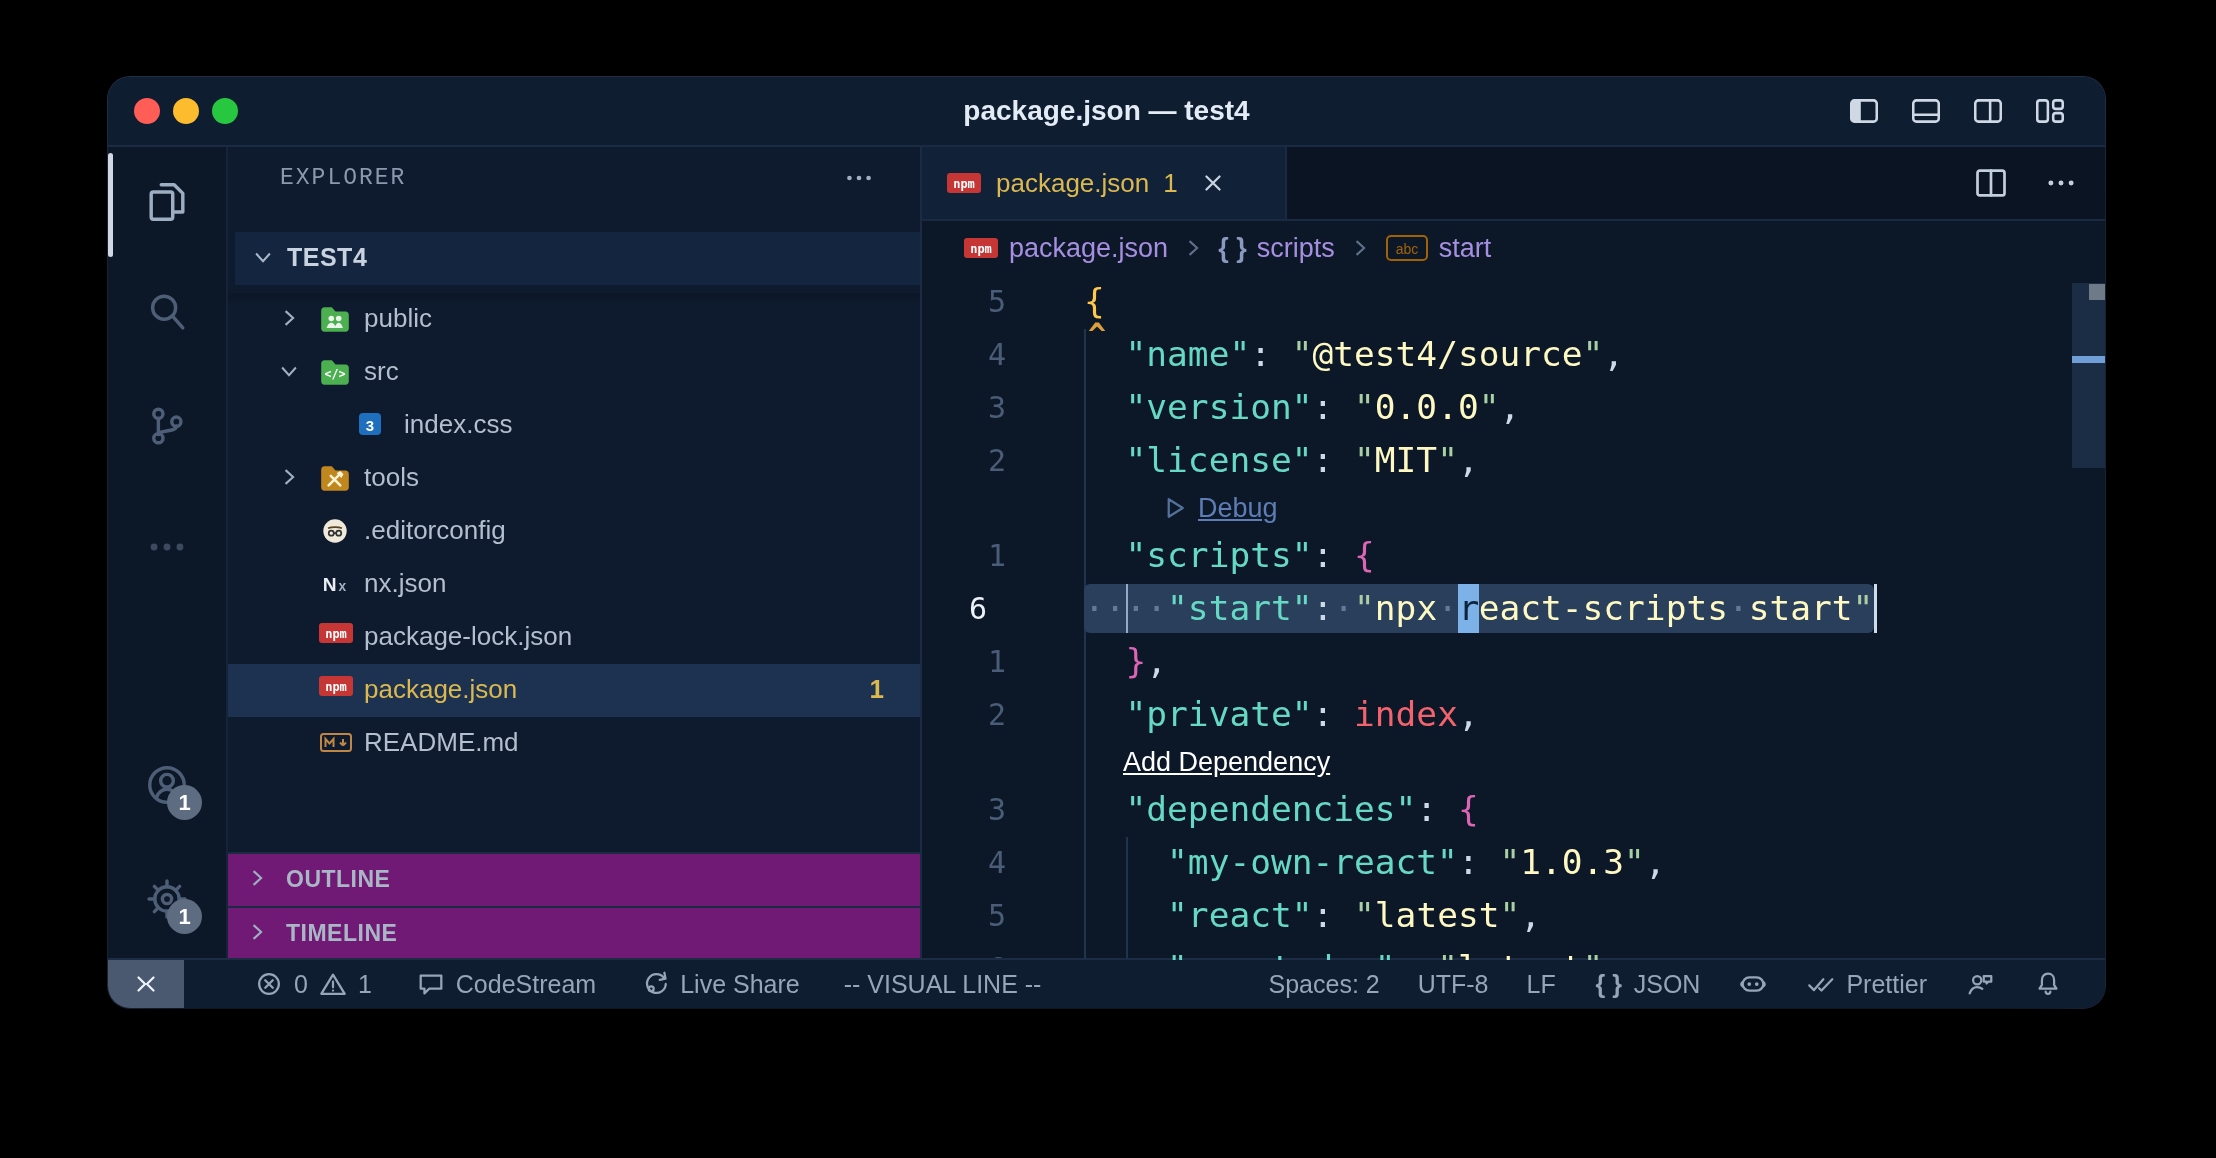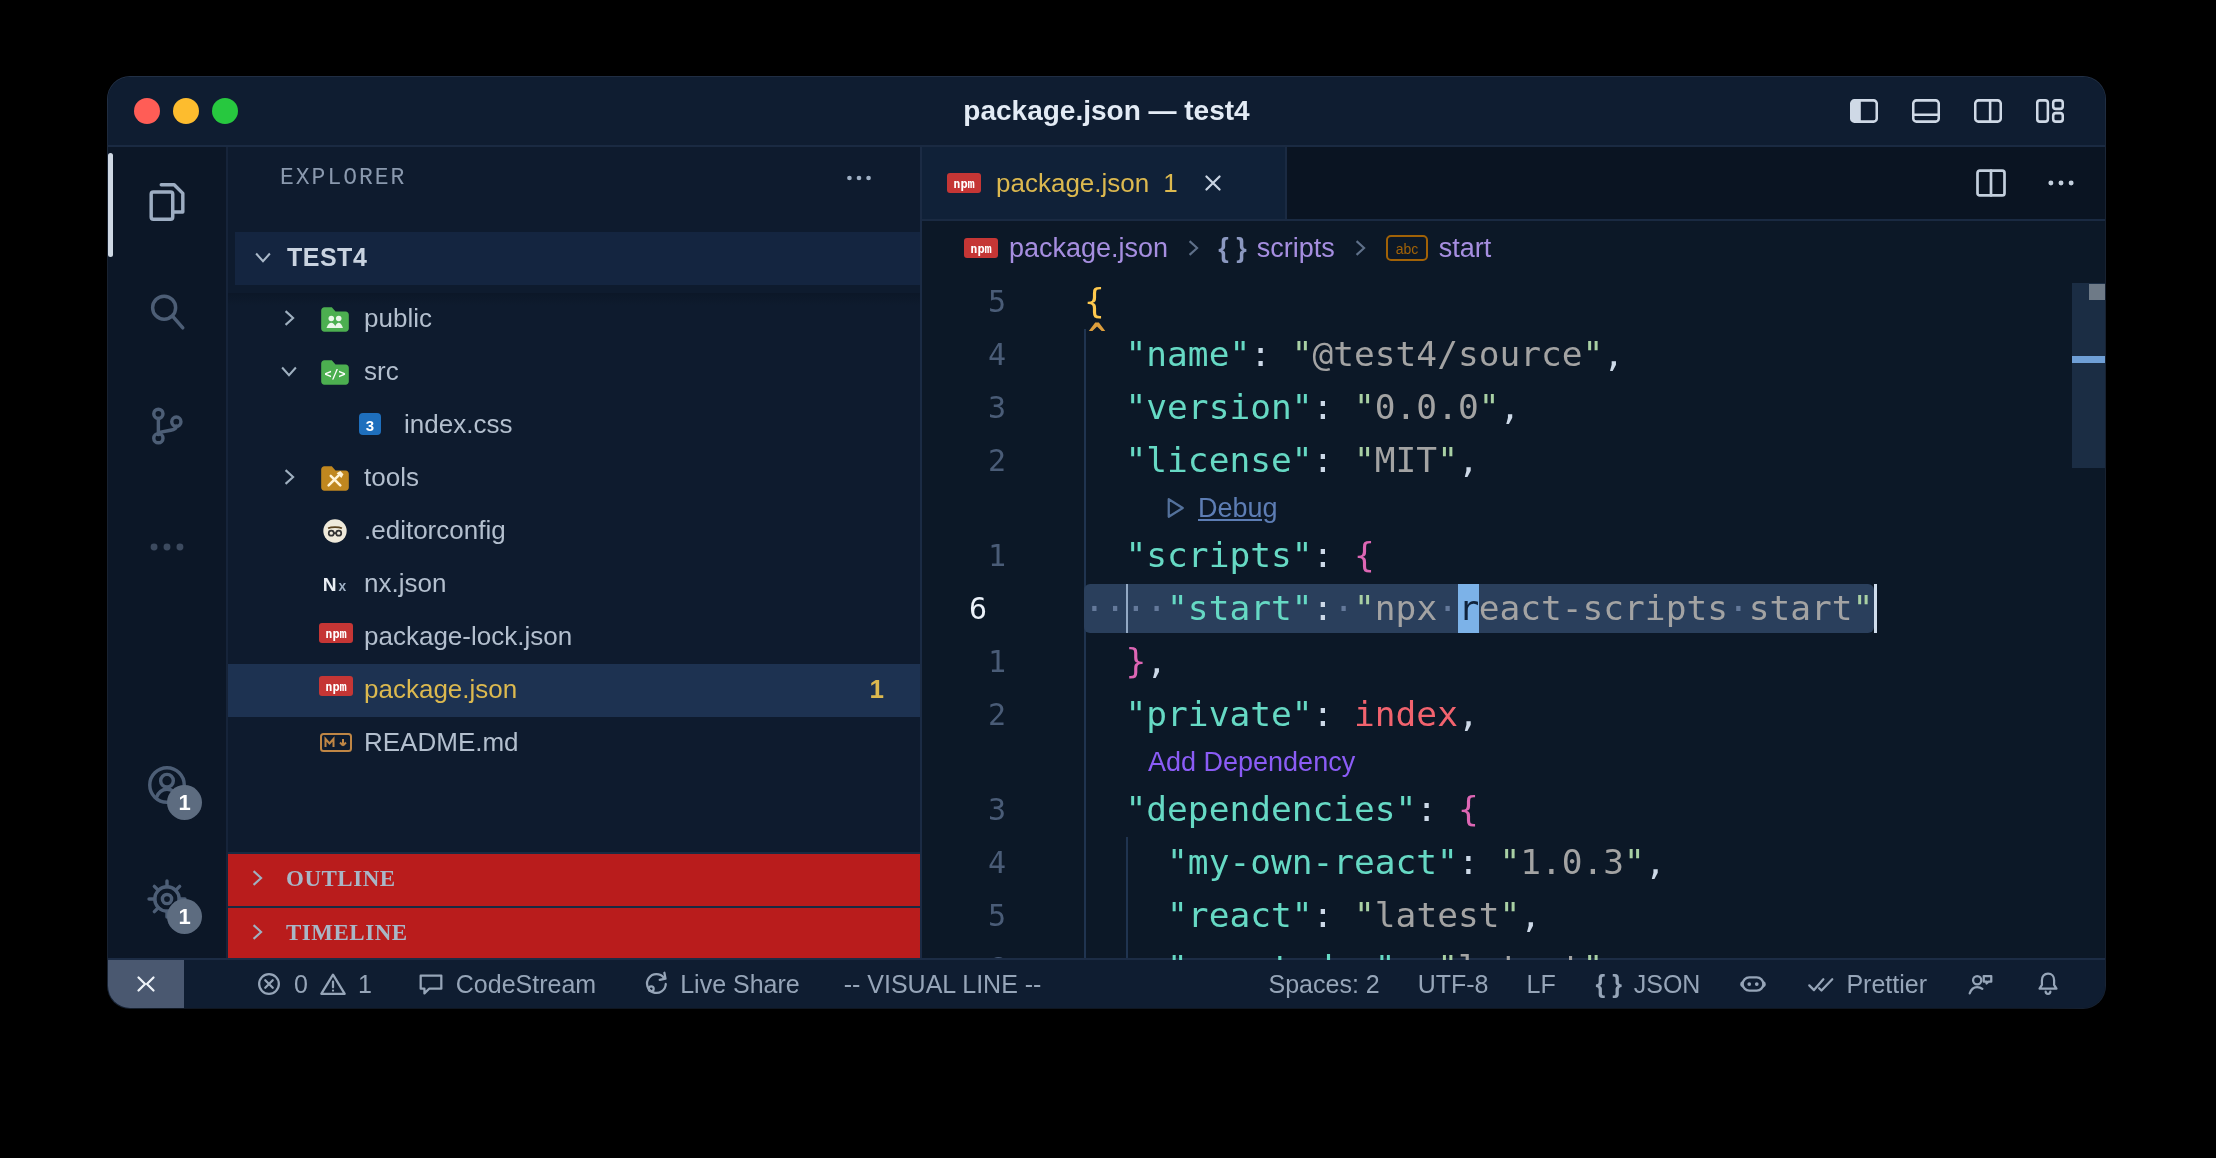--- a/index.html
+++ b/index.html
@@ -38,21 +38,21 @@
   .trow{position:relative;height:53px;}
   .trow.sel{background:#1d3251;}
   .trow .chev{position:absolute;left:50px;top:14px;color:#9fb0c0;}
   .trow .ficon{position:absolute;top:9px;width:34px;height:34px;}
   .trow .lbl{position:absolute;top:10px;color:#b3bfce;font-size:26px;white-space:nowrap;}
   .trow.sel .lbl{color:#dcb94f;}
   .trow .rbadge{position:absolute;right:36px;top:10px;color:#dcb94f;font-size:26px;font-weight:600;}
   .lv1 .ficon{left:90px}.lv1 .lbl{left:136px}
   .lv2 .ficon{left:126px}.lv2 .lbl{left:176px}
   .sections{position:absolute;left:0;bottom:0;right:0;}
-  .sectrow{position:relative;height:52px;border-top:2px solid #1a2a42;background:#b91c1c;font-family:Liberation Serif, serif;}
+  .sectrow{position:relative;height:52px;border-top:2px solid #1a2a42;background:#701a75;}
   .sectrow .chev{position:absolute;left:18px;top:13px;color:#9fb0c0;}
   .sectrow .lbl{position:absolute;left:58px;top:12px;color:#a9b6c6;font-size:23px;font-weight:700;letter-spacing:.5px;}
   
   .editor{position:relative;flex:1;background:#0c1827;overflow:hidden;}
   .tabbar{position:absolute;left:0;top:0;right:0;height:72px;background:#0a1422;border-bottom:2px solid #1a2a42;}
   .tab{position:absolute;left:0;top:0;height:72px;width:365px;background:#102138;border-right:2px solid #1a2a42;
        display:flex;align-items:center;gap:14px;padding:0 0 0 24px;box-sizing:border-box;}
   .tab-label{color:#dcb94f;font-size:26px;}
   .tab-badge{color:#dcb94f;font-size:26px;}
   .tab-close{color:#c9d4e2;width:30px;height:30px;margin-left:6px;}
@@ -64,21 +64,21 @@
   .bc-sep{color:#5f7089;width:22px;height:22px;}
   .bc-braces{color:#8b98c0;font-size:27px;font-weight:600;}
   .bc-abc{color:#a16207;text-decoration:underline;}
   
   .code{position:absolute;left:0;top:128px;right:0;bottom:0;font-family:"DejaVu Sans Mono",monospace;}
   .guide{position:absolute;width:2px;background:#203450;}
   .crow{position:relative;}
   .crow .lnum{position:absolute;left:0;top:0;width:84px;text-align:right;color:#4a5c77;font-size:30px;line-height:inherit;}
   .crow .lnum.cur{text-align:left;padding-left:47px;color:#ecf2fa;}
   .ctext{position:absolute;left:162px;top:0;white-space:pre;font-size:34.5px;line-height:inherit;color:#cdd9e8;}
-  .tk-key{color:#66d9c4}.tk-st{color:#a3a3a3}.tk-sq{color:#a9d0a4}.tk-pu{color:#cdd9e8}
+  .tk-key{color:#66d9c4}.tk-st{color:#fef9c3}.tk-sq{color:#a9d0a4}.tk-pu{color:#cdd9e8}
   .tk-b0{color:#ffc94e}.tk-b1{color:#dd66b4}.tk-bool{color:#f2636e}.tk-ws{color:#64799a}
   .lens{position:absolute;top:0;display:flex;align-items:center;gap:10px;color:#5d7db4;font-size:27px;
         font-family:"Liberation Sans",sans-serif;line-height:inherit;height:100%;}
   .lens .lic{width:28px;height:28px;color:#54719b;}
   .sel-bg{position:absolute;top:2px;bottom:2px;background:#2a3f5c;border-radius:6px;z-index:0;}
   .sel-guide{position:absolute;top:2px;bottom:2px;width:2px;background:#93a9c4;z-index:2;}
   .cursor-block{position:absolute;top:2px;bottom:2px;background:#7cb2e8;color:#10233c;font-size:34.5px;
         display:flex;align-items:center;justify-content:center;z-index:3;font-family:"DejaVu Sans Mono",monospace;}
   .sel-end{position:absolute;top:2px;bottom:2px;width:3px;background:#cfdcec;z-index:3;}
   .ctext{z-index:1;}
@@ -444,21 +444,21 @@
               </div>
               <div class="crow" style="height: 53px; line-height: 53px;">
                 <span class="lnum">1</span>
                 <span class="ctext"><span class="tk-pl">  </span><span class="tk-b1">}</span><span class="tk-pu">,</span></span>
               </div>
               <div class="crow" style="height: 53px; line-height: 53px;">
                 <span class="lnum">2</span>
                 <span class="ctext"><span class="tk-pl">  </span><span class="tk-key">"private"</span><span class="tk-pu">:</span><span class="tk-pl"> </span><span class="tk-bool">index</span><span class="tk-pu">,</span></span>
               </div>
               <div class="crow" style="height: 42px; line-height: 42px;">
-                <div class="lens" style="left: 226px; color: #8b5cf6;">
+                <div class="lens" style="left: 201px; color: #ffffff; text-decoration: underline;">
                   <span>Add Dependency</span>
                 </div>
               </div>
               <div class="crow" style="height: 53px; line-height: 53px;">
                 <span class="lnum">3</span>
                 <span class="ctext"><span class="tk-pl">  </span><span class="tk-key">"dependencies"</span><span class="tk-pu">:</span><span class="tk-pl"> </span><span class="tk-b1">{</span></span>
               </div>
               <div class="crow" style="height: 53px; line-height: 53px;">
                 <span class="lnum">4</span>
                 <span class="ctext"><span class="tk-pl">    </span><span class="tk-key">"my-own-react"</span><span class="tk-pu">:</span><span class="tk-pl"> </span><span class="tk-sq">"</span><span class="tk-st">1.0.3</span><span class="tk-sq">"</span><span class="tk-pu">,</span></span>

